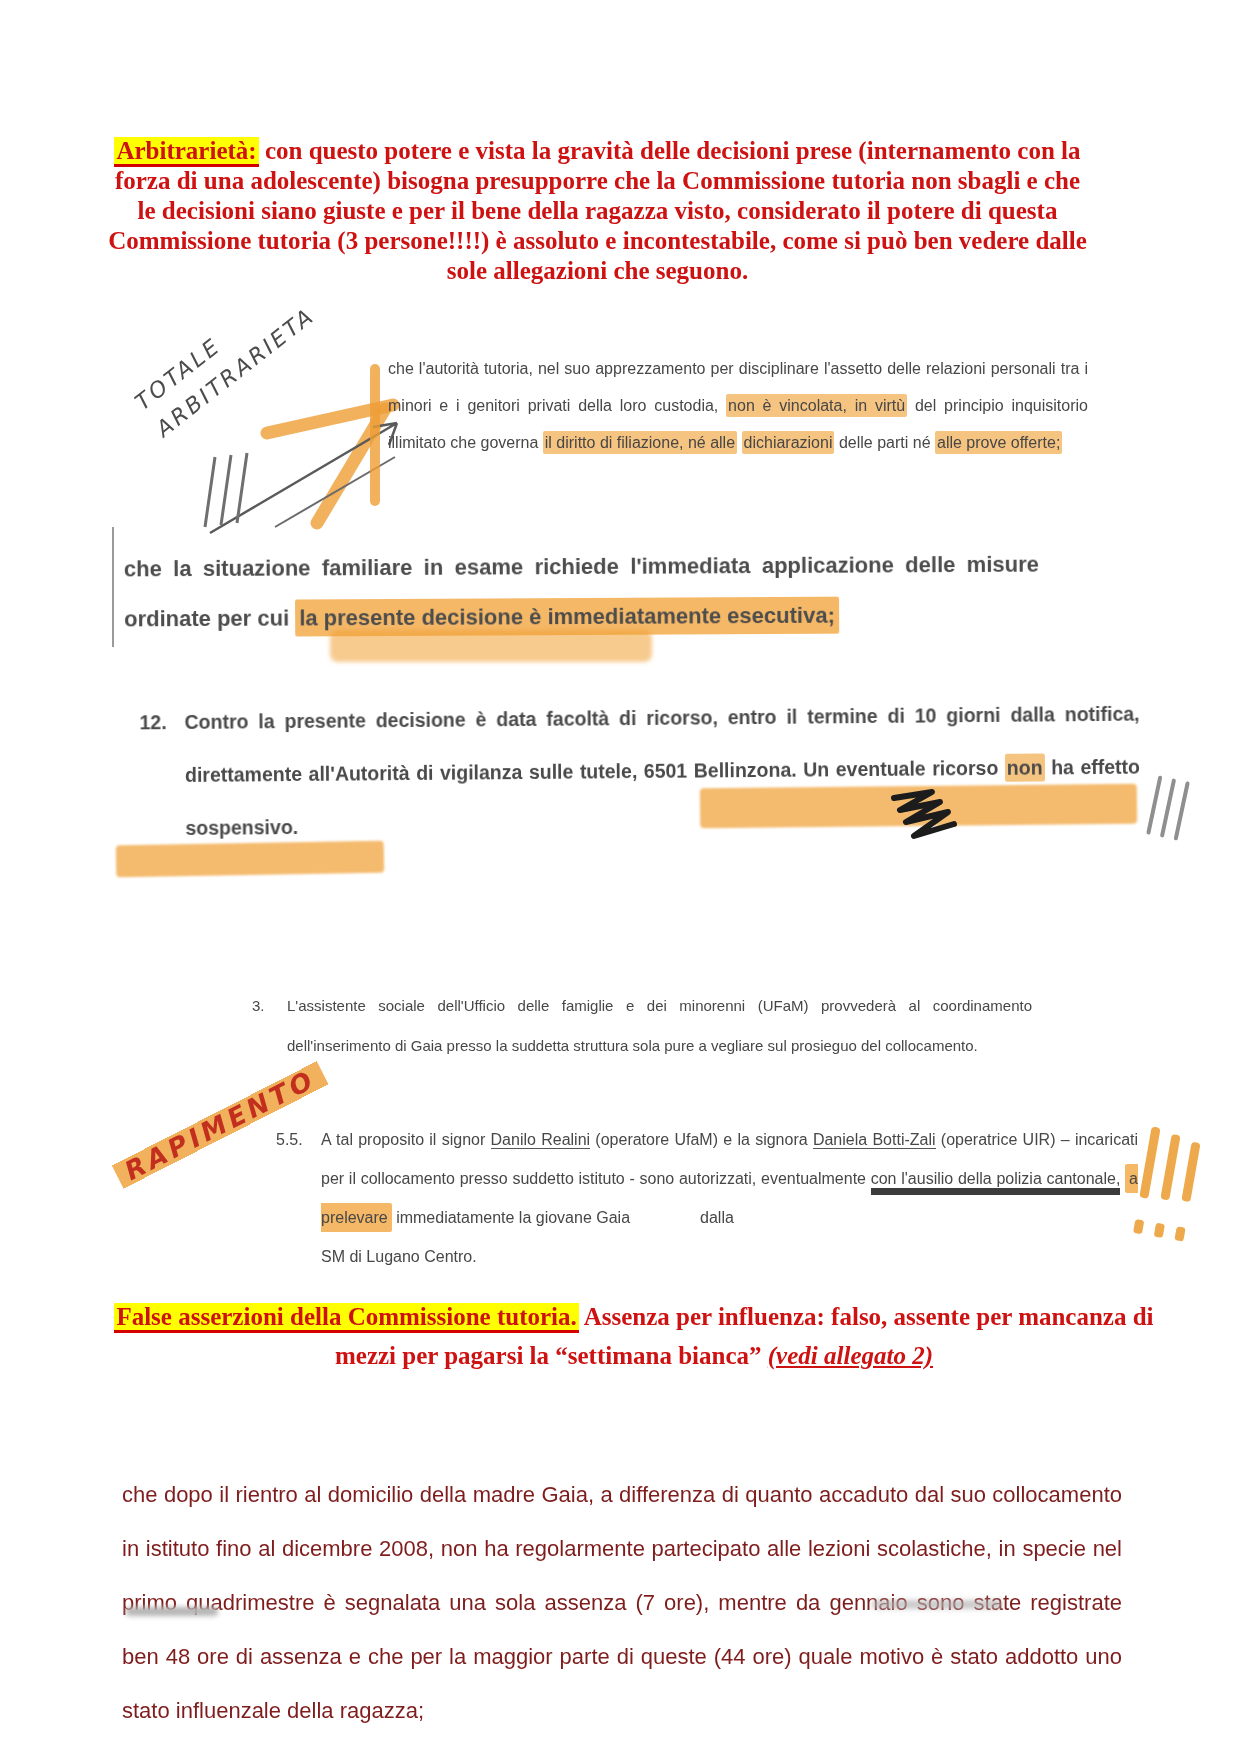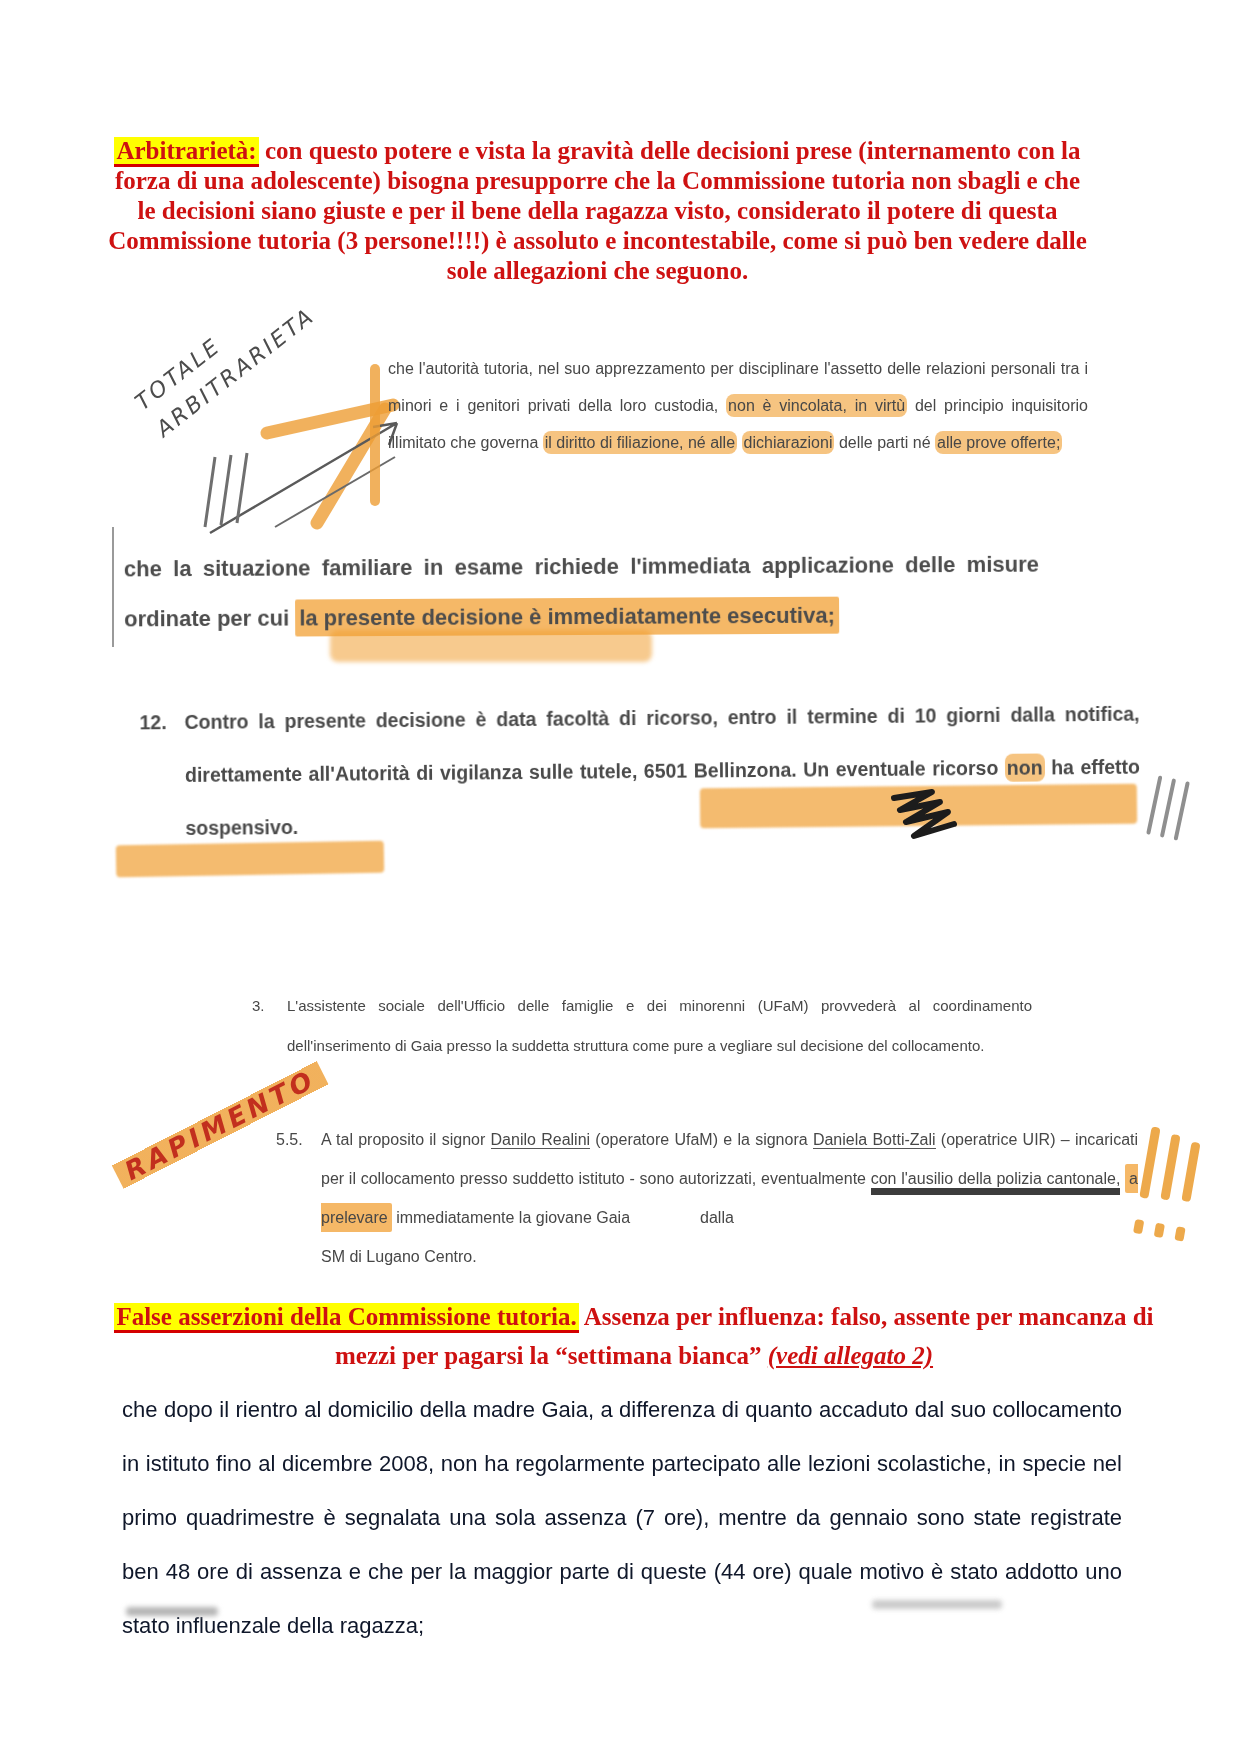--- a/index.html
+++ b/index.html
@@ -22,25 +22,25 @@
   .item{display:flex;}
   .item .num{flex:0 0 auto;}
   .item .body{flex:1 1 auto;text-align:justify;}
   .it12{left:140px;top:692px;width:1000px;font-size:19.5px;line-height:53px;font-weight:bold;
         color:#4a4a4a;transform:rotate(-.5deg);}
   .it12 .num{width:45px;}
   .it3{left:252px;top:986px;width:780px;font-size:15px;line-height:40px;}
   .it3 .num{width:35px;}
   .it31{left:276px;top:1120px;width:862px;font-size:16px;line-height:39px;}
   .it31 .num{width:45px;}
-  .ex4{left:122px;top:1383px;width:1000px;font-size:22px;line-height:54px;color:#0f172a;
+  .ex4{left:122px;top:1468px;width:1000px;font-size:22px;line-height:54px;color:#7f1d1d;
        filter:blur(.45px);}
 
   
-  .hl-o{background:rgba(241,160,52,.62);padding:3px 2px;border-radius:8px;}
+  .hl-o{background:rgba(241,160,52,.62);padding:3px 2px;border-radius:2px;}
   .hl-o2{background:rgba(241,160,52,.75);padding:6px 4px;border-radius:2px;}
   .uline{border-bottom:1.5px solid #555;}
   .d-uline{box-shadow:0 3px 0 #3c3c3c,0 7px 0 #3c3c3c;padding-bottom:1px;margin-top:40px;}
   .gap{display:inline-block;width:70px;}
 
   
   .vbar{position:absolute;left:370px;top:364px;width:10px;height:142px;
         background:rgba(238,158,52,.8);border-radius:5px;filter:blur(.6px);}
   .grayline{position:absolute;left:112px;top:527px;width:2px;height:120px;background:#9a9a9a;}
   .blob{position:absolute;background:rgba(240,158,50,.55);border-radius:8px;filter:blur(2px);}
@@ -115,21 +115,21 @@
     <path d="M6,10 L44,4 L12,22 L52,14 L18,34 L60,24 L26,48 L66,36" stroke="#1c1c1c" stroke-width="6" fill="none" stroke-linejoin="round" stroke-linecap="round"></path>
   </svg>
   <div class="excl gray-excl">
       <i></i>
       <i></i>
       <i></i>
     </div>
 
   <div class="scan item it3">
     <div class="num">3.</div>
-    <div class="body">L'assistente sociale dell'Ufficio delle famiglie e dei minorenni (UFaM) provvederà al coordinamento dell'inserimento di Gaia presso la suddetta struttura come pure a vegliare sul decisione del collocamento.</div>
+    <div class="body">L'assistente sociale dell'Ufficio delle famiglie e dei minorenni (UFaM) provvederà al coordinamento dell'inserimento di Gaia presso la suddetta struttura sola pure a vegliare sul prosieguo del collocamento.</div>
   </div>
 
   <div class="scan item it31">
     <div class="num">5.5.</div>
     <div class="body"><span>A tal proposito il signor </span><span class="uline">Danilo Realini</span><span> (operatore UfaM) e la signora </span><span class="uline">Daniela Botti-Zali</span><span> (operatrice UIR) – incaricati per il collocamento presso suddetto istituto - sono autorizzati, eventualmente </span><span class="d-uline">con l'ausilio della polizia cantonale,</span><span> </span><span class="hl-o2">a prelevare</span><span> immediatamente la giovane Gaia</span><span class="gap"></span><span>dalla</span><br><span>SM di Lugano Centro.</span></div>
   </div>
   <div class="hand rapimento">RAPIMENTO</div>
   <div class="excl orange-excl">
     <div class="bars">
         <i></i>

